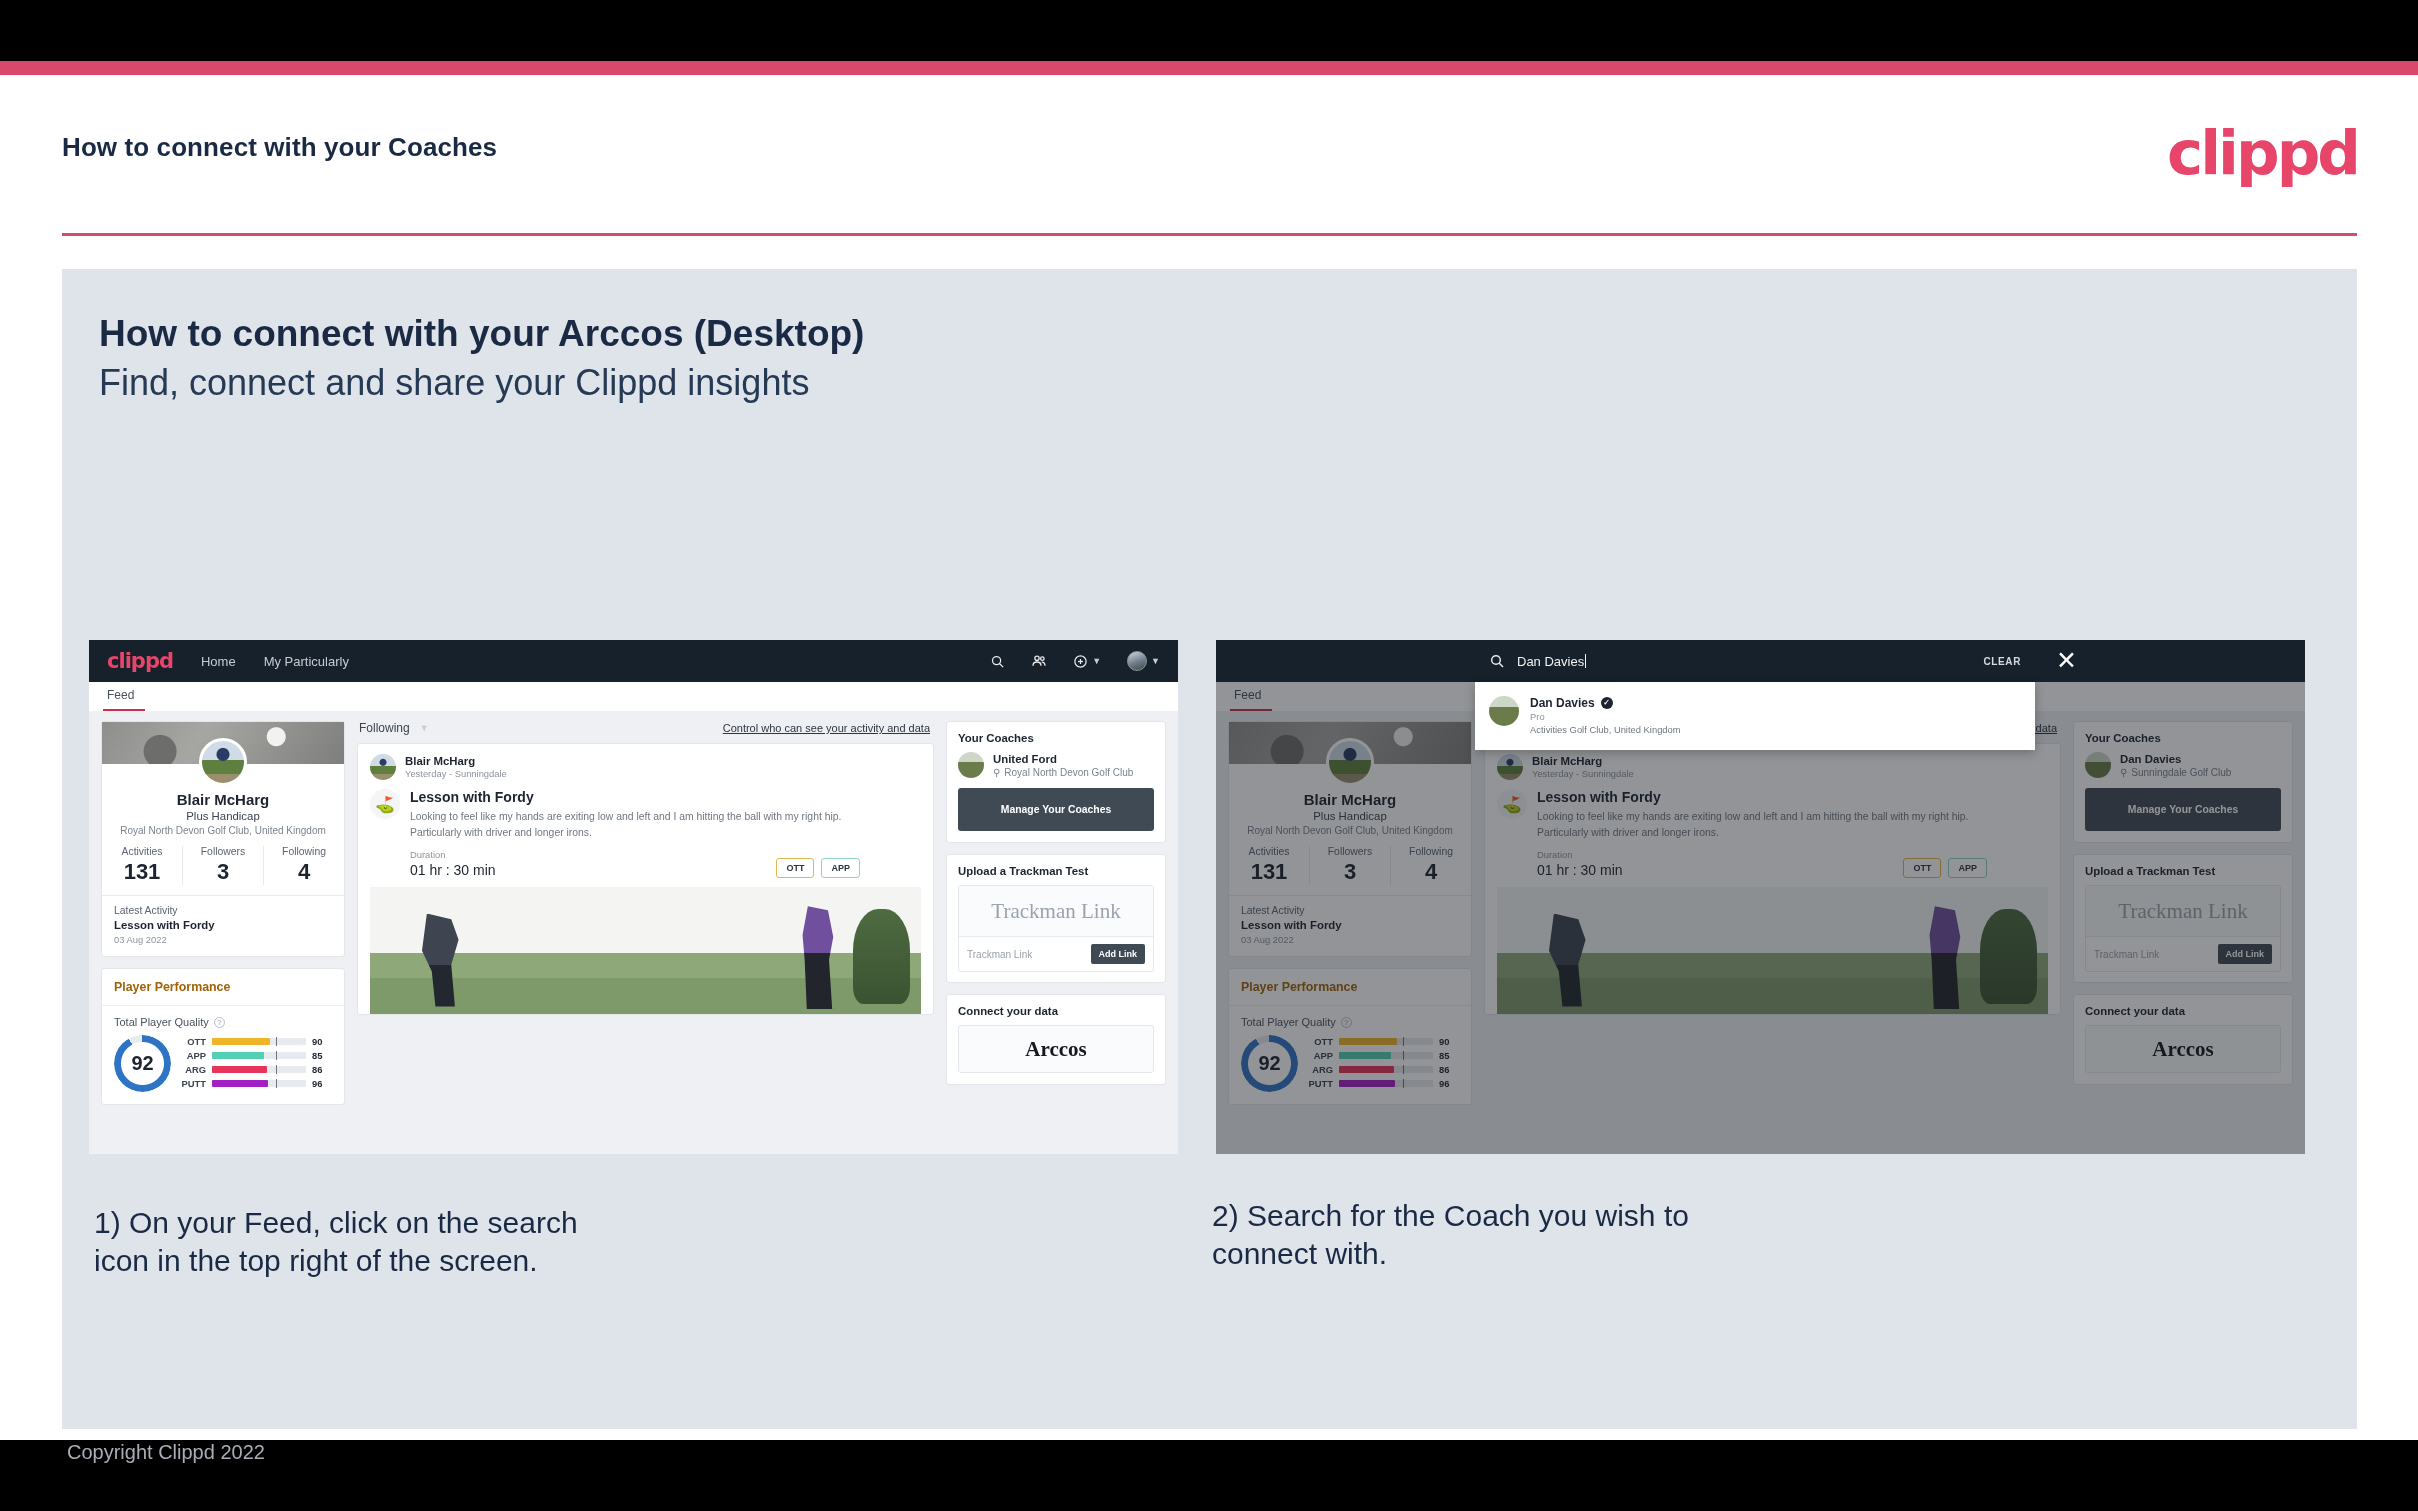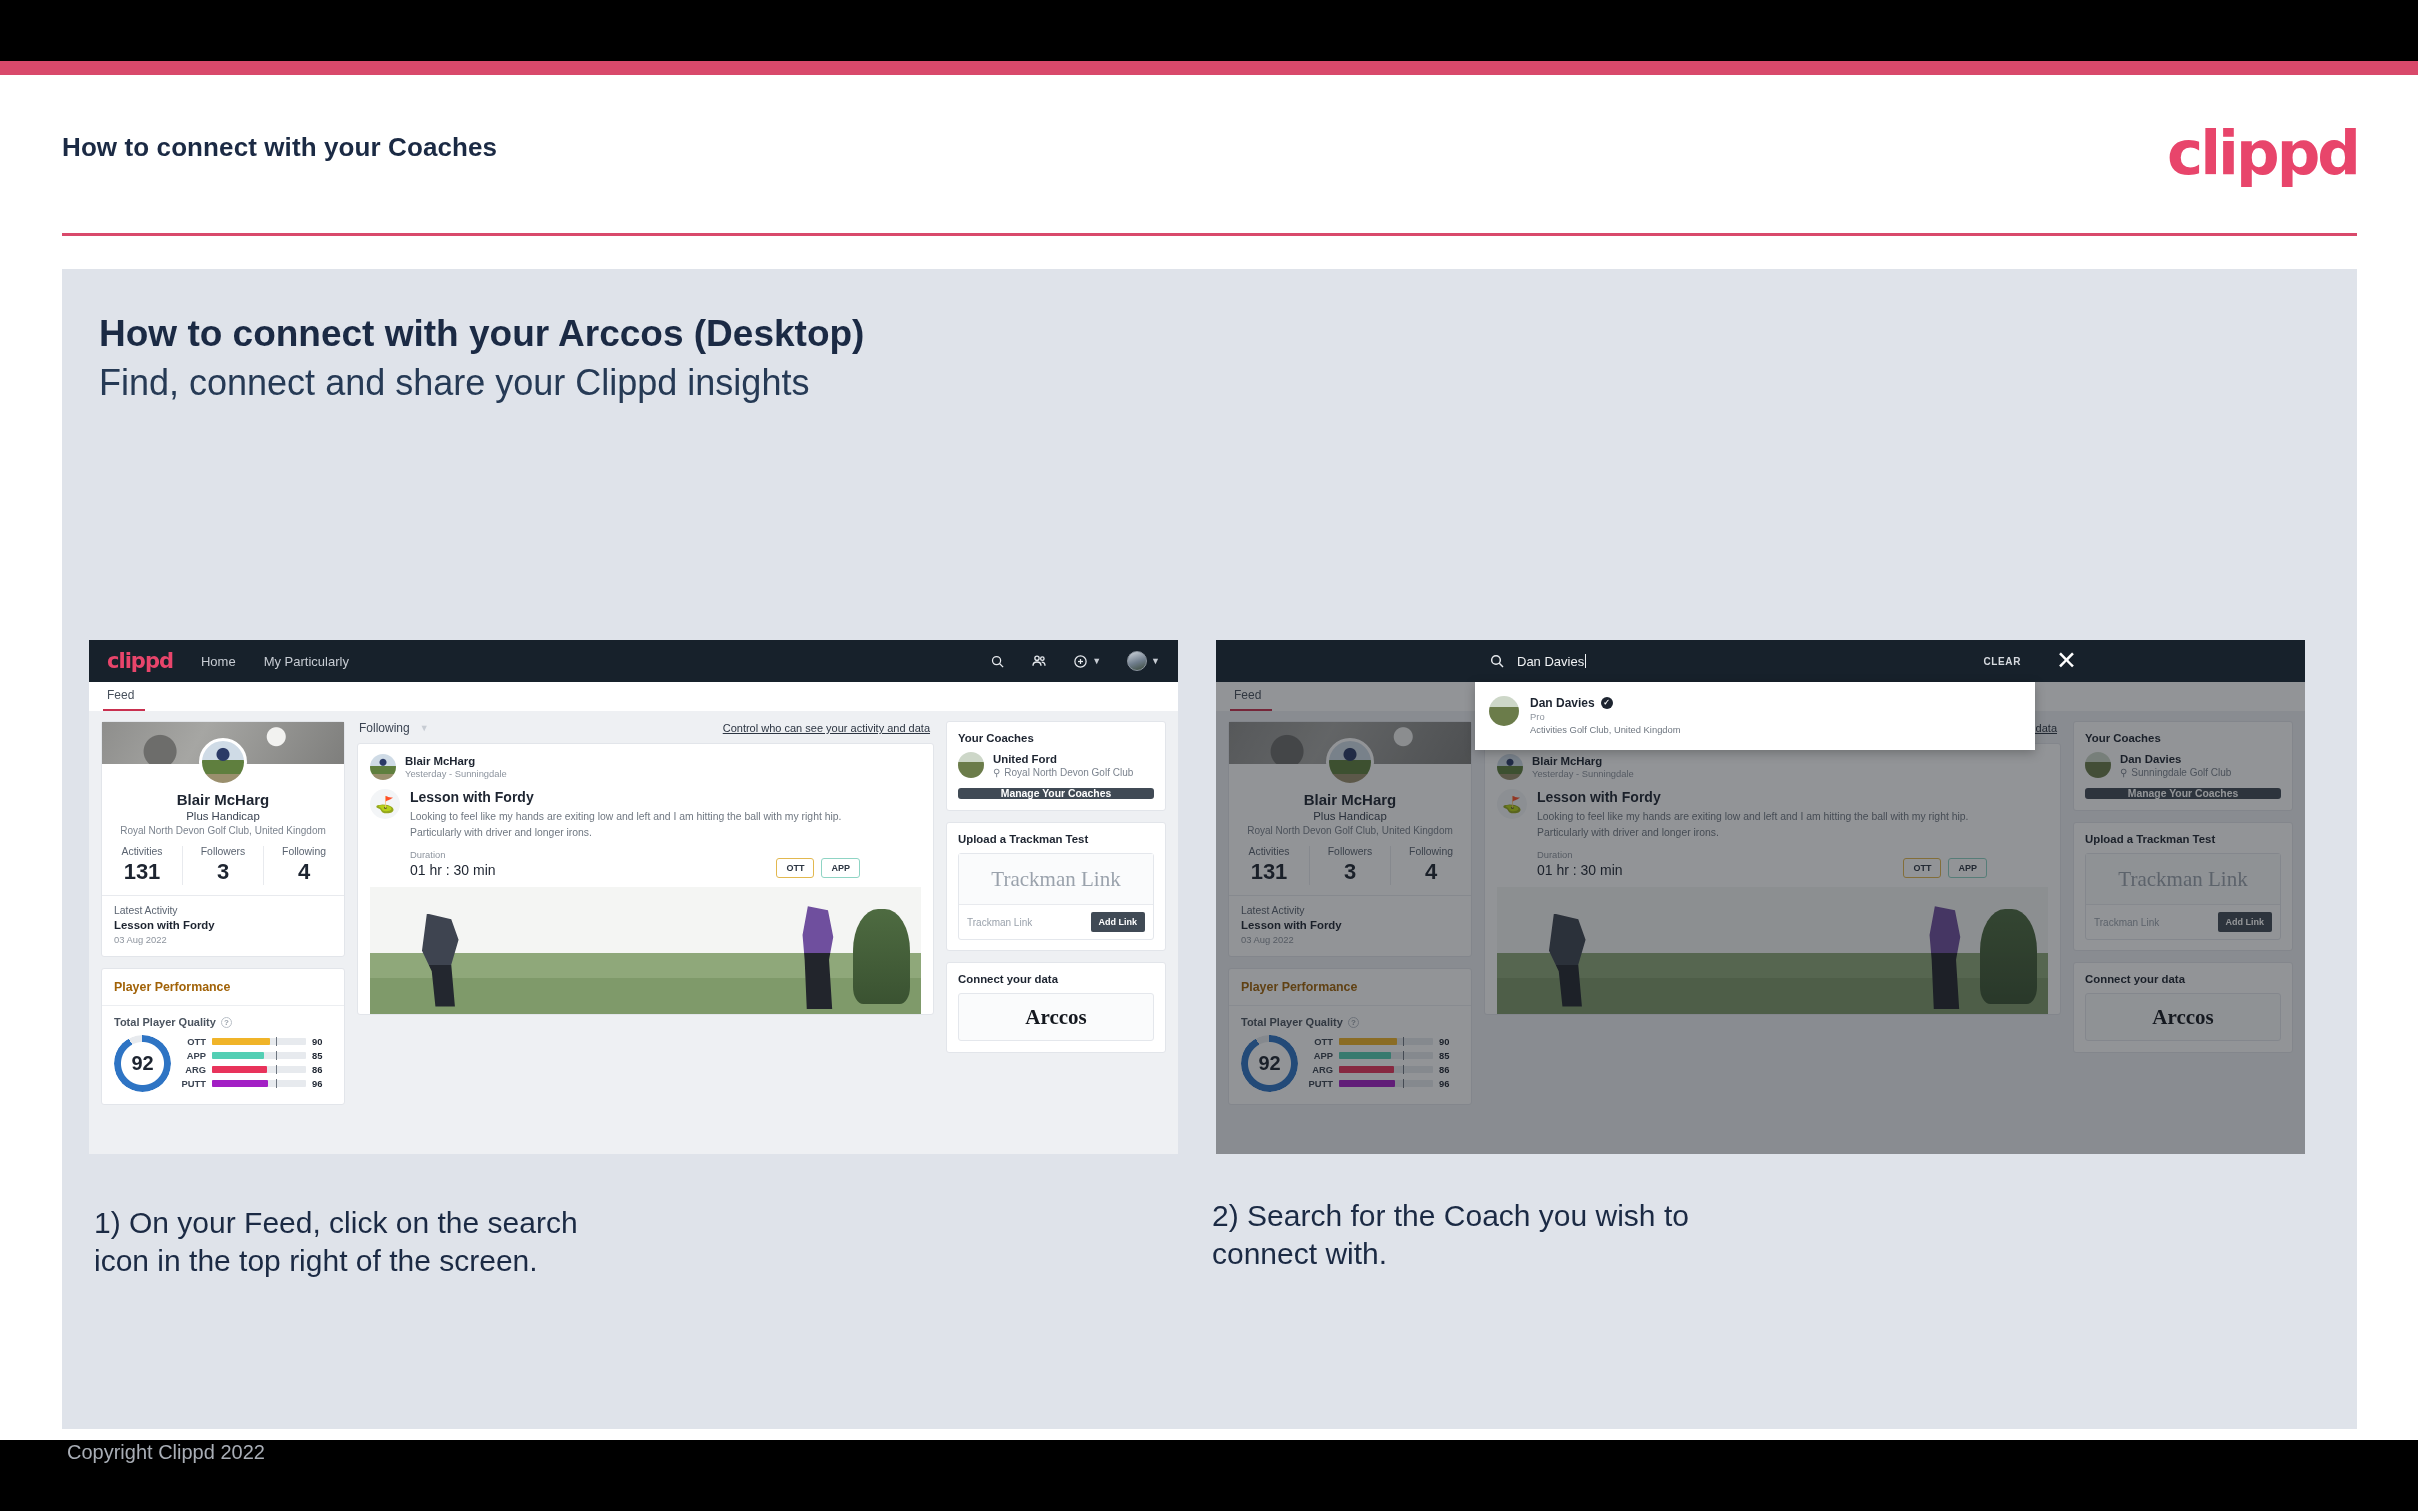--- a/index.html
+++ b/index.html
@@ -121,21 +121,21 @@
   .pf-stat .lb { font-size:10.4px; color:#5b6471; }
   .pf-stat .vl { font-size:22px; font-weight:700; color:#1d2430; margin-top:2px; }
   .pf-div { border-top:1px solid #e8eaee; padding:9px 12px 11px; }
   .pf-la-t { font-size:10.4px; color:#5b6471; }
   .pf-la-n { font-size:11.4px; font-weight:700; color:#1d2430; margin-top:3px; }
   .pf-la-d { font-size:9.4px; color:#8d949e; margin-top:3px; }
 
   
   .pp-head { font-size:12.4px; font-weight:700; color:#a16207; padding:11px 12px; border-bottom:1px solid #eceef1; }
   .pp-body { padding:10px 12px 12px; }
-  .pp-tpq  { font-size:11px; color:#4a535f; display:flex; align-items:center; gap:5px;font-weight:bold; }
+  .pp-tpq  { font-size:11px; color:#4a535f; display:flex; align-items:center; gap:5px; }
   .qmark   { width:11px;height:11px;border-radius:50%;border:1px solid #b9bfc7;color:#98a0aa;
              font-size:8px;line-height:9px;text-align:center; }
   .pp-row  { display:flex; align-items:center; gap:8px; margin-top:7px; }
   .ring-wrap { position:relative; width:57px;height:57px; flex:0 0 57px; }
   .ring {
     width:57px;height:57px;border-radius:50%;
     background:conic-gradient(#2e74c4 0 92%, #e7eaee 92% 100%);
     -webkit-mask: radial-gradient(circle, transparent 21px, #000 22px);
             mask: radial-gradient(circle, transparent 21px, #000 22px);
   }
@@ -204,21 +204,21 @@
   .rc-hd { font-size:11.4px; font-weight:700; color:#1d2430; padding:10px 11px 8px; }
   .coach-row { display:flex; gap:9px; align-items:center; padding:0 11px 10px; }
   .coach-av {
     width:26px;height:26px;border-radius:50%;
     background:linear-gradient(180deg,#cdd7c8 0 40%, #6b7c4a 40% 100%);
   }
   .coach-nm { font-size:11.4px; font-weight:700; color:#1d2430; }
   .coach-cl { font-size:10px; color:#7b838e; margin-top:2px; display:flex; align-items:center; gap:4px; }
   .btn-dark {
     display:block; margin:0 11px 11px; background:#404a55; color:#fff;
-    font-size:10.4px; font-weight:700; text-align:center; padding:0 0; border-radius:3px;
+    font-size:10.4px; font-weight:700; text-align:center; padding:16px 0; border-radius:3px;
   }
   .tm-box { margin:0 11px 10px; border:1px solid #e4e7ec; border-radius:3px; }
   .tm-logo {
     height:50px; display:flex; align-items:center; justify-content:center;
     font-family:"Liberation Serif", serif; font-size:21px; color:#9aa2ac; background:#fafbfc;
   }
   .tm-row { display:flex; align-items:center; justify-content:space-between;
             border-top:1px solid #e8eaee; padding:7px 8px; }
   .tm-ph { font-size:10px; color:#9aa2ac; }
   .btn-sm { background:#404a55; color:#fff; font-size:9px; font-weight:700; padding:5px 8px; border-radius:2px; }

